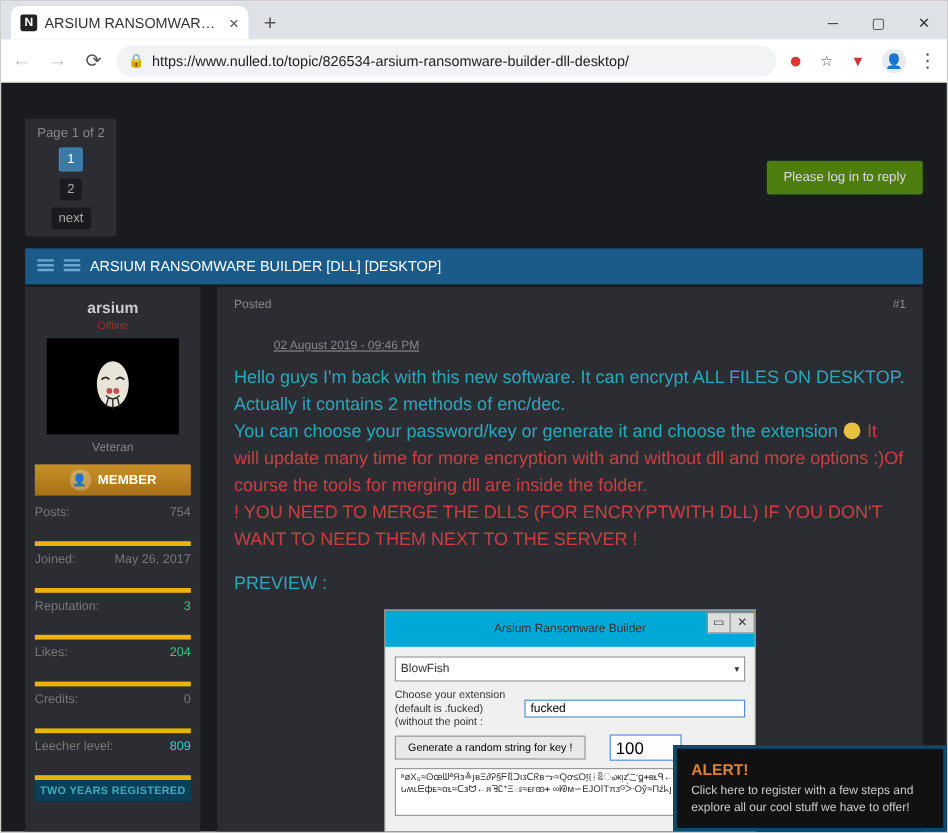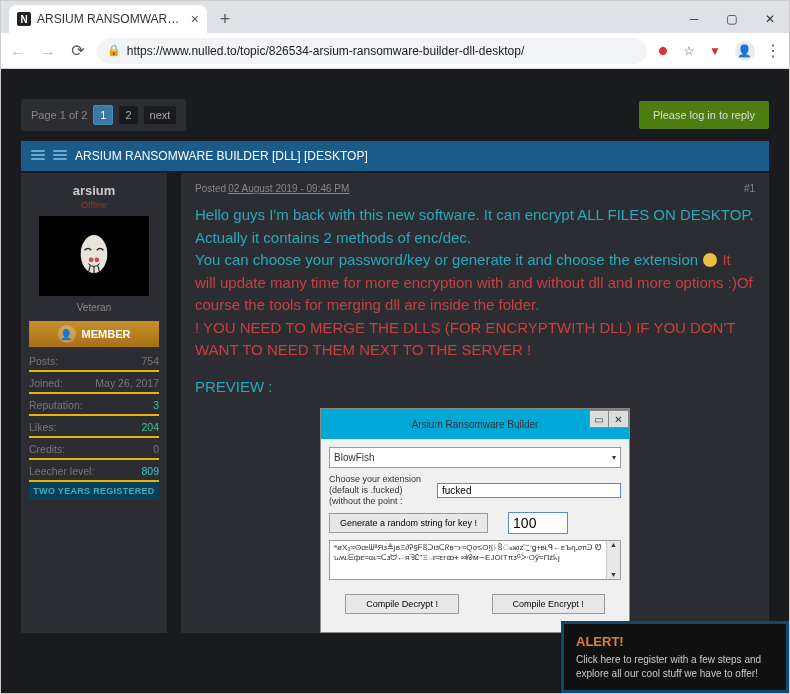--- a/index.html
+++ b/index.html
@@ -24,49 +24,49 @@
 .ext-icons { display: flex; gap: 10px; margin-right: 4px; }
 .ext-icon { width: 16px; height: 16px; display: flex; align-items: center; justify-content: center; font-size: 12px; color: #555; }
 .ext-icon.red { color: #d33; font-size: 8px; }
 .avatar-icon { width: 20px; height: 20px; border-radius: 50%; background: #e8eaed; display: flex; align-items: center; justify-content: center; font-size: 12px; color: #888; }
 .menu-dots { width: 20px; height: 20px; display: flex; align-items: center; justify-content: center; font-size: 16px; color: #555; cursor: pointer; }
 
 
 .viewport { flex: 1; background: #1a1b1e; overflow: hidden; position: relative; padding: 30px 20px 0 20px; color: #aaa; font-size: 12px; }
 
 .topbar { display: flex; align-items: center; margin-bottom: 10px; }
-.pageinfo { background: #2c2d32; padding: 6px 10px; font-size: 11px; color: #888; display: flex; align-items: center; gap: 6px; border-radius: 2px; }
+.pageinfo { background: #2c2d32; padding: 6px 10px; font-size: 11px; color: #888; display: flex; align-items: center; gap: 6px; border-radius: 2px; flex-direction: column; }
 .page-num { padding: 3px 6px; border-radius: 2px; cursor: pointer; }
 .page-num.active { background: #3a7aa6; color: #fff; border: 1px solid #4a8ab6; }
 .page-num.inactive { background: #1a1b1e; color: #aaa; }
 .login-btn { margin-left: auto; background: #4d7c0f; padding: 8px 14px; font-size: 11px; color: #ddd; border-radius: 2px; cursor: pointer; }
 
 .thread-header { background: #1b5b8a; margin-top: 6px; padding: 8px 10px; color: #fff; font-size: 12px; display: flex; align-items: center; gap: 8px; }
 .thread-icon { width: 14px; height: 12px; display: inline-flex; flex-direction: column; gap: 2px; }
 .thread-icon span { height: 2px; background: #6ba8d0; border-radius: 1px; }
 
 .post-wrap { display: flex; gap: 14px; margin-top: 2px; }
 
 .userpanel { width: 146px; background: #2c2d32; padding: 10px 8px; font-size: 10.5px; }
 .username { text-align: center; font-weight: bold; color: #ccc; font-size: 13px; }
 .offline { text-align: center; color: #a03030; font-size: 9px; margin: 2px 0 6px; }
 .avatar { width: 110px; height: 80px; background: #000; margin: 0 auto 6px; position: relative; display: flex; align-items: center; justify-content: center; }
 .guy-mask { width: 38px; height: 46px; position: relative; }
 .rank { text-align: center; color: #888; font-size: 10px; margin-bottom: 8px; }
 .member-badge { background: linear-gradient(#c89028, #a87018); color: #fff; text-align: center; padding: 4px 0; font-size: 11px; font-weight: bold; margin-bottom: 8px; display: flex; align-items: center; justify-content: center; gap: 6px; }
 .member-badge .badge-icon { width: 18px; height: 18px; border-radius: 50%; background: rgba(255,255,255,0.25); display: flex; align-items: center; justify-content: center; font-size: 10px; }
 .stats { display: flex; flex-direction: column; gap: 5px; color: #777; }
-.stat-row { display: flex; justify-content: space-between; border-bottom: 2px solid #eab308; padding-bottom: 3px; }
+.stat-row { display: flex; justify-content: space-between; border-bottom: 4px solid #eab308; padding-bottom: 18px; }
 .stat-row .v-green { color: #3c8; }
 .stat-row .v-cyan { color: #3cc; }
 .years-badge { background: #0a3f5a; color: #4ab; text-align: center; font-size: 9px; padding: 4px 0; margin-top: 0; font-weight: bold; letter-spacing: .3px; }
 
 .postbody { flex: 1; background: #2c2d32; padding: 10px 14px 0 14px; position: relative; }
 .post-meta { font-size: 10px; color: #888; margin-bottom: 10px; display: flex; }
-.post-meta .date { text-decoration: underline; }
+.post-meta .date { text-decoration: underline; margin-top: 34px; }
 .post-num { margin-left: auto; color: #888; }
 .post-content { font-size: 15px; line-height: 1.5; }
 .txt-cyan { color: #2aa8bc; }
 .txt-red { color: #c84040; }
 .emoji { display: inline-block; width: 14px; height: 14px; background: #e8c040; border-radius: 50%; vertical-align: -2px; margin: 0 1px; position: relative; }
 
 
 .app-window { width: 310px; margin: 10px auto 0; background: #f0f0f0; border: 1px solid #888; }
 .app-titlebar { background: #00a8d8; height: 30px; display: flex; align-items: center; justify-content: center; color: #333; font-size: 10px; position: relative; }
 .app-titlebar .app-ctl { position: absolute; right: 0; top: 0; display: flex; }

